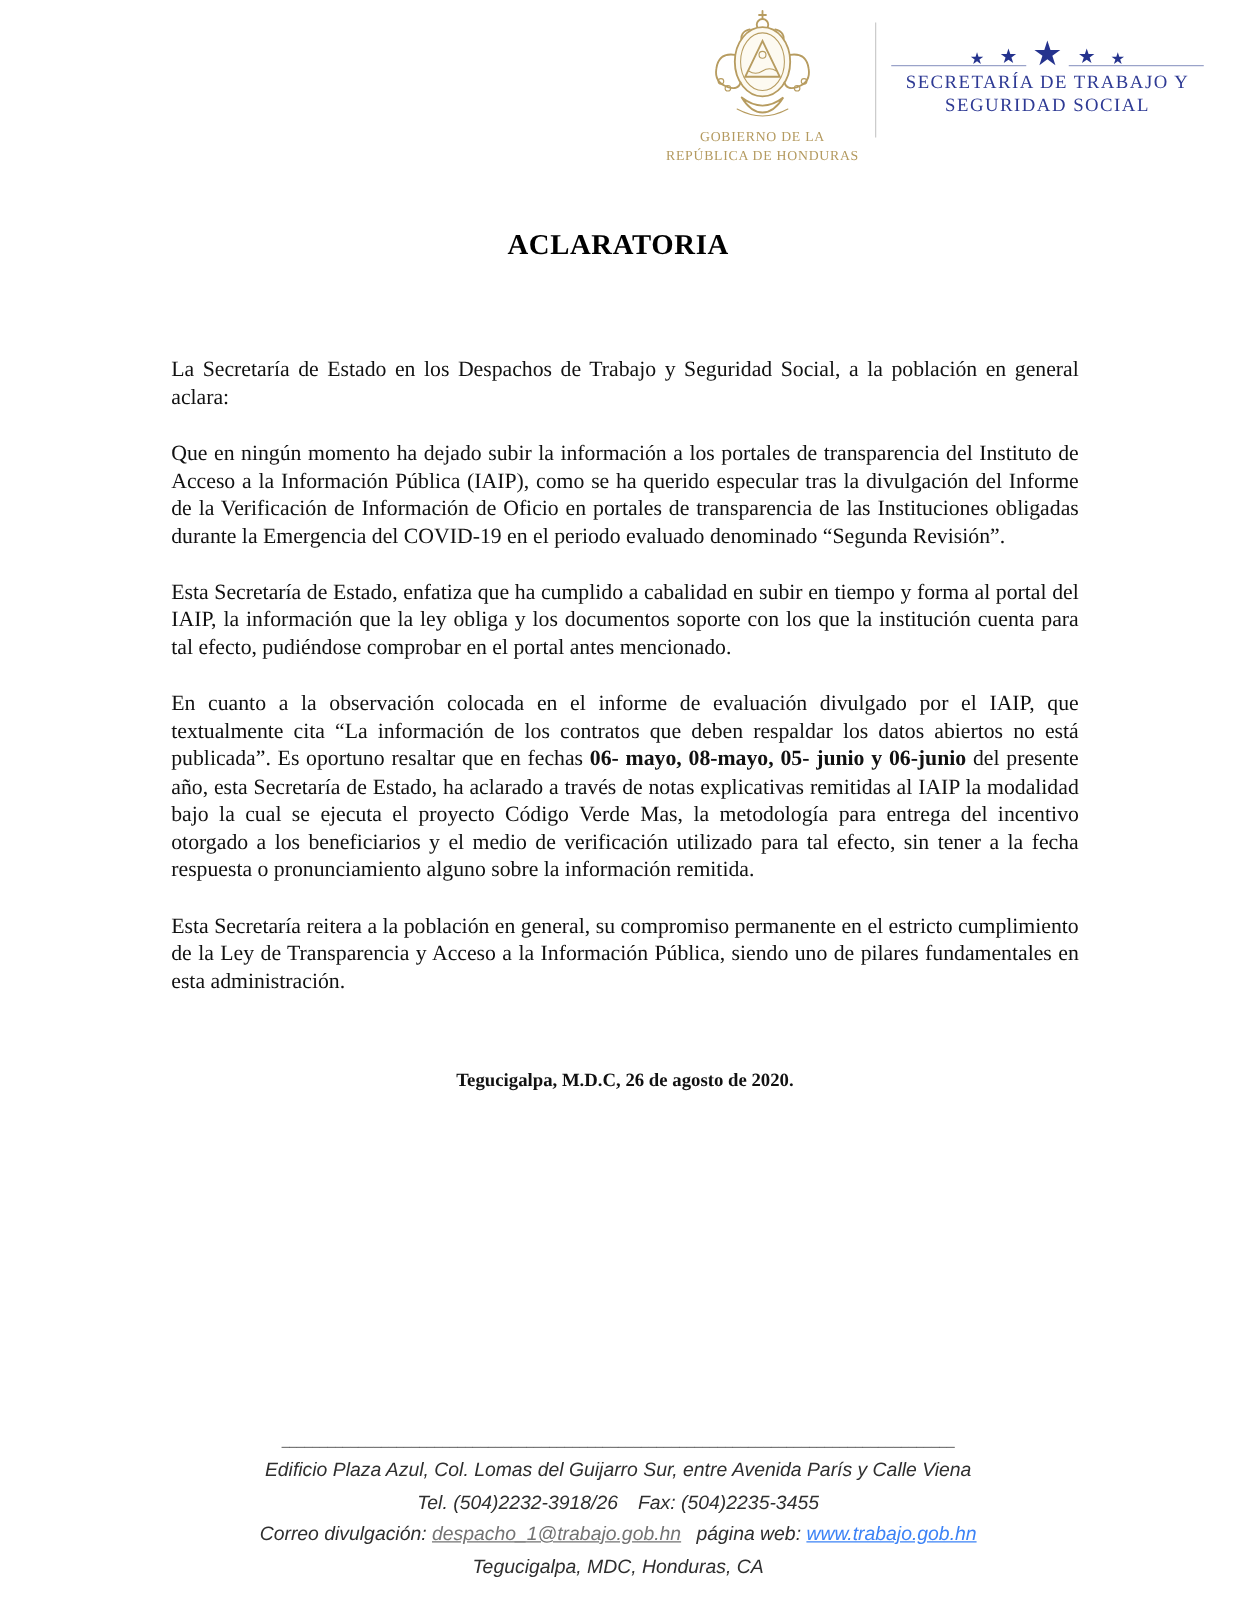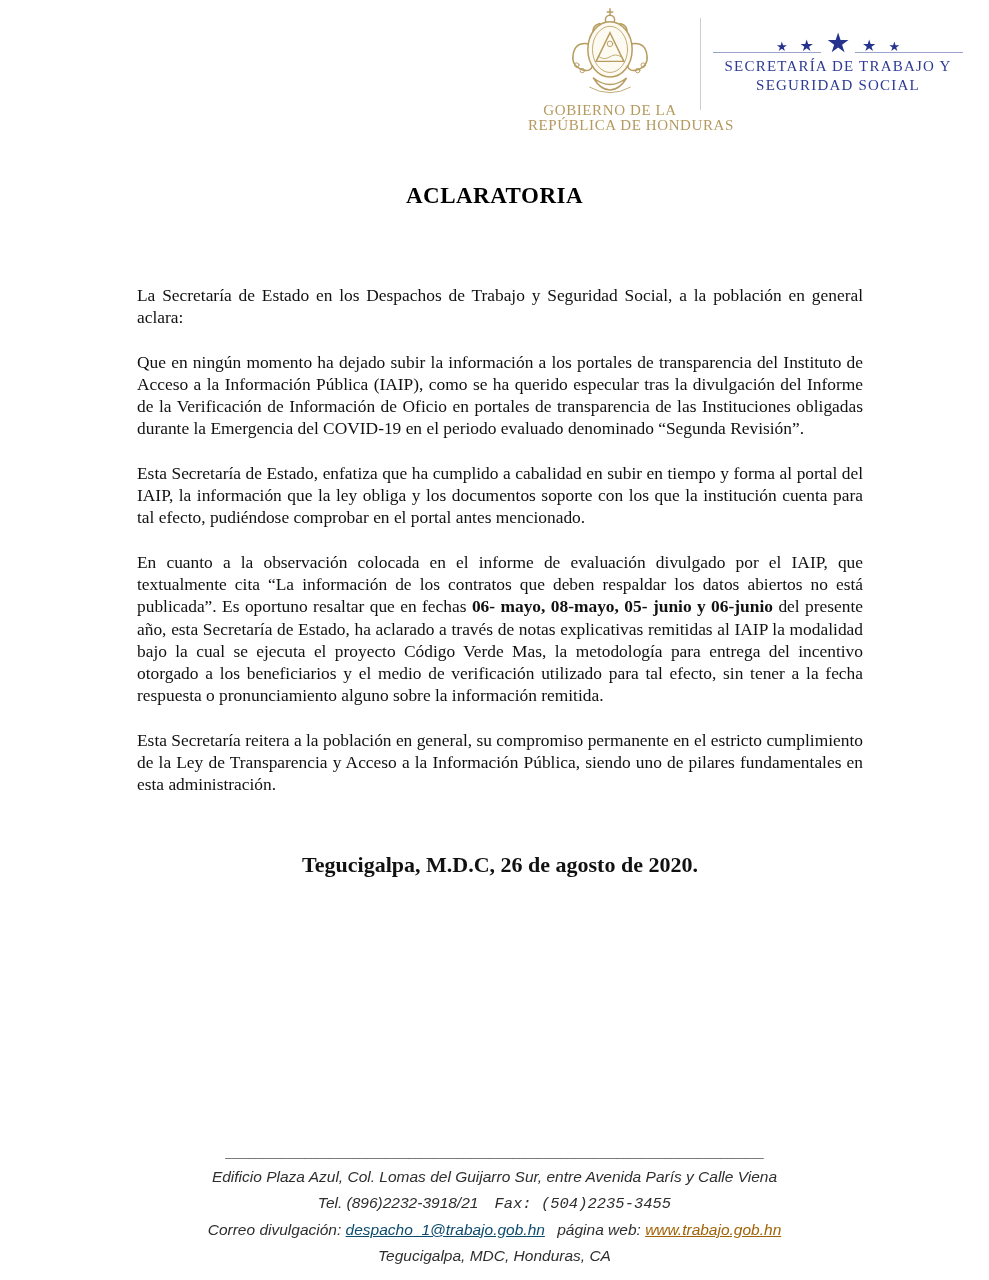--- a/index.html
+++ b/index.html
@@ -16,21 +16,21 @@
 
   
   .letterhead {
     position:absolute; top:6px; left:528px; width:440px;
     display:flex; align-items:flex-start;
   }
   .coat-block { width:164px; text-align:center; }
   .coat-block svg { display:block; margin:0 auto; }
   .gold-caption {
     margin-top:1px;
-    font-size:15px; line-height:15px;
+    font-size:11px; line-height:15px;
     letter-spacing:0.6px;
     color:#b49a5f;
     white-space:nowrap;
   }
   .lh-divider {
     width:1px; height:92px; background:#cccccc;
     margin:12px 12px 0 8px; flex:0 0 1px;
   }
   .ministry-block { width:250px; padding-top:24px; text-align:center; }
   .stars-row {
@@ -65,42 +65,42 @@
   .doc-body {
     position:absolute; top:284px; left:137px; width:726px;
     font-size:17.4px; line-height:22.3px;
     text-align:justify;
   }
   .doc-body p { margin-bottom:22px;font-family:Liberation Serif, serif; }
   .date-line {
     margin-top:58px;
     text-align:center;
     font-weight:bold;
-    font-size:22px;
+    font-size:15px;
   }
 
   
   .doc-footer {
     position:absolute; top:1148px; left:0; right:0;
     text-align:center;
     font-family:"Liberation Sans", sans-serif;
     font-style:italic;
     font-size:15.5px; line-height:25.5px;
     color:#2e2e2e;
   }
   .footer-sep {
     width:706px; height:16px; margin:0 auto;
     overflow:hidden; white-space:nowrap;
     font-family:Liberation Sans, sans-serif;
     font-style:normal;
     font-size:11px; line-height:10px;
     color:#4a4a4a;
     letter-spacing:0;
   }
-  .fax-part { margin-left:16px;font-family:Liberation Mono, monospace; }
+  .fax-part { margin-left:16px; }
   .doc-footer a { text-decoration:underline; }
   .weblabel-part { margin-left:8px;margin-top:16px; }
 </style>
 </head>
 <body>
 
 <div class="page">
 
   <header class="letterhead">
     <div class="coat-block">
@@ -157,23 +157,23 @@
     <p>Que en ningún momento ha dejado subir la información a los portales de transparencia del Instituto de Acceso a la Información Pública (IAIP), como se ha querido especular tras la divulgación del Informe de la Verificación de Información de Oficio en portales de transparencia de las Instituciones obligadas durante la Emergencia del COVID-19 en el periodo evaluado denominado “Segunda Revisión”.</p>
     <p>Esta Secretaría de Estado, enfatiza que ha cumplido a cabalidad en subir en tiempo y forma al portal del IAIP, la información que la ley obliga y los documentos soporte con los que la institución cuenta para tal efecto, pudiéndose comprobar en el portal antes mencionado.</p>
     <p><span>En cuanto a la observación colocada en el informe de evaluación divulgado por el IAIP, que textualmente cita “La información de los contratos que deben respaldar los datos abiertos no está publicada”.  Es oportuno resaltar que en fechas </span><b>06- mayo, 08-mayo, 05- junio y 06-junio</b><span> del presente año, esta Secretaría de Estado, ha aclarado a través de notas explicativas remitidas al IAIP la modalidad bajo la cual se ejecuta el proyecto Código Verde Mas, la metodología para entrega del incentivo otorgado a los beneficiarios y el medio de verificación utilizado para tal efecto, sin tener a la fecha respuesta o pronunciamiento alguno sobre la información remitida.</span></p>
     <p>Esta Secretaría reitera a la población en general, su compromiso permanente en el estricto cumplimiento de la Ley de Transparencia y Acceso a la Información Pública, siendo uno de pilares fundamentales en esta administración.</p>
     <p class="date-line">Tegucigalpa, M.D.C, 26 de agosto de 2020.</p>
   </main>
 
   <footer class="doc-footer">
     <div class="footer-sep">________________________________________________________________________________________</div>
     <div>Edificio Plaza Azul, Col. Lomas del Guijarro Sur, entre Avenida París y Calle Viena</div>
-    <div><span>Tel. (896)2232-3918/21</span><span class="fax-part">Fax: (504)2235-3455</span></div>
+    <div><span>Tel. (504)2232-3918/26</span><span class="fax-part">Fax: (504)2235-3455</span></div>
     <div>
       <span>Correo divulgación:</span>
-      <a href="#" class="footer-link" style="color: #0c4a6e;">despacho_1@trabajo.gob.hn</a>
+      <a href="#" class="footer-link" style="color: #737373;">despacho_1@trabajo.gob.hn</a>
       <span class="weblabel-part">página web:</span>
-      <a href="#" class="footer-link" style="color: #a16207; margin-top: 20px;">www.trabajo.gob.hn</a>
+      <a href="#" class="footer-link" style="color: #3b82f6; margin-top: 20px;">www.trabajo.gob.hn</a>
     </div>
     <div>Tegucigalpa, MDC, Honduras, CA</div>
   </footer>
 
 </div>
 
 </body></html>

